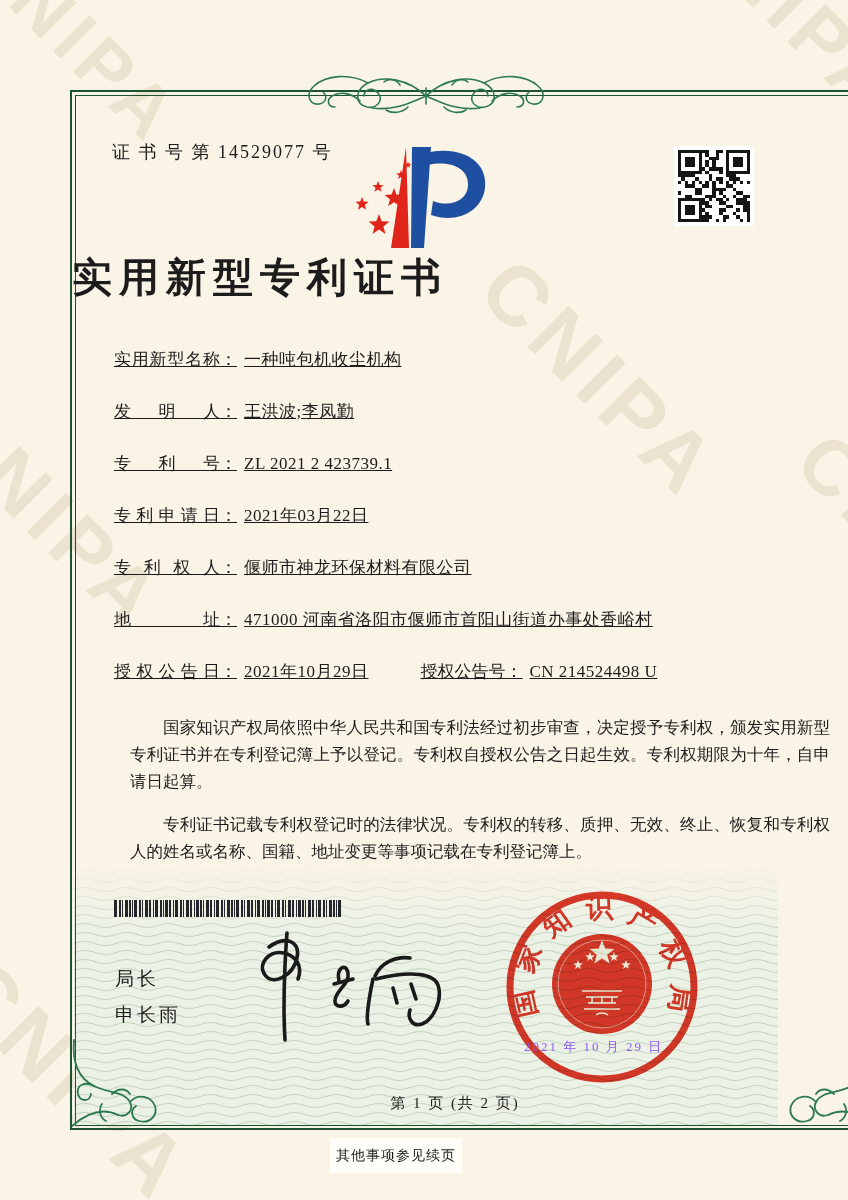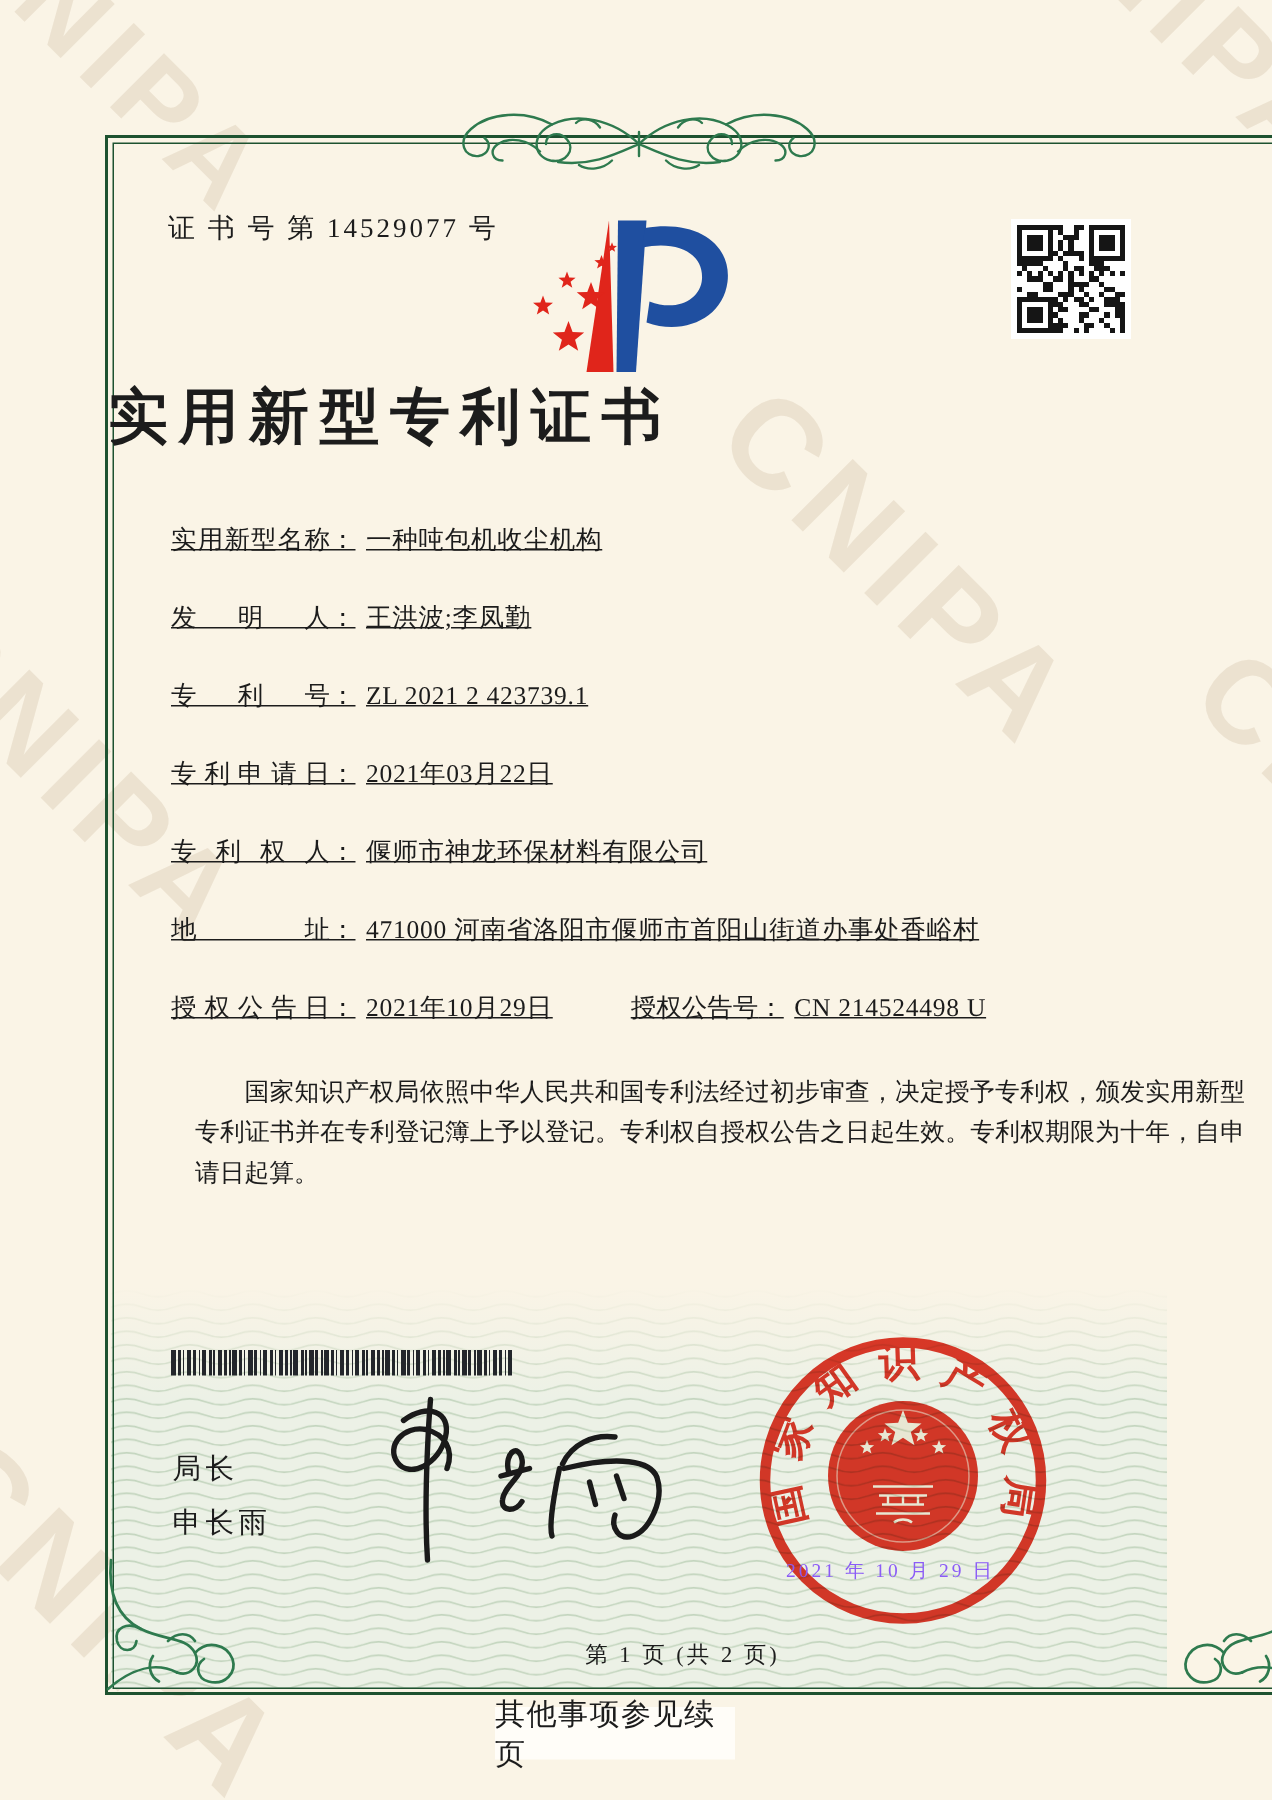--- a/index.html
+++ b/index.html
@@ -58,22 +58,22 @@
   
   .barcode{position:absolute;left:42px;top:808px;width:228px;height:17px;z-index:3;}
   .sig-title{position:absolute;left:43px;top:874px;font-size:19px;letter-spacing:3px;z-index:3;}
   .sig-name{position:absolute;left:43px;top:910px;font-size:19px;letter-spacing:3px;z-index:3;}
   .sig-hand{position:absolute;left:145px;top:835px;width:250px;height:120px;z-index:3;}
   .seal{position:absolute;left:430px;top:795px;width:200px;height:200px;z-index:3;mix-blend-mode:multiply;}
   .seal-date{position:absolute;left:452px;top:946px;font-size:13px;letter-spacing:2px;color:#8b5cf6;z-index:4;white-space:nowrap;}
   .page-info{position:absolute;left:0;right:36px;top:1002px;text-align:center;font-size:15px;letter-spacing:2px;z-index:3;}
   
   .cont-box{
-    position:absolute;left:330px;top:1138px;width:160px;height:35px;background:#fffdf8;
-    display:flex;align-items:center;justify-content:center;font-size:20px;letter-spacing:1px;z-index:5;
+    position:absolute;left:330px;top:1138px;width:132px;height:35px;background:#fffdf8;
+    display:flex;align-items:center;justify-content:center;font-size:14px;letter-spacing:1px;z-index:5;
   }
 </style>
 </head>
 <body>
 
 <div class="page">
 
   <span class="wm wm1">CNIPA</span>
   <span class="wm wm2">CNIPA</span>
   <span class="wm wm3">CNIPA</span>
@@ -418,20 +418,21 @@
         <span class="pair2">
           <span>授权公告号</span>
             <span>：</span>
           <span class="fvalue">CN 214524498 U</span>
         </span>
       </div>
     </div>
 
     <div class="paras">
       <p>国家知识产权局依照中华人民共和国专利法经过初步审查，决定授予专利权，颁发实用新型专利证书并在专利登记簿上予以登记。专利权自授权公告之日起生效。专利权期限为十年，自申请日起算。</p>
+      <p>专利证书记载专利权登记时的法律状况。专利权的转移、质押、无效、终止、恢复和专利权人的姓名或名称、国籍、地址变更等事项记载在专利登记簿上。</p>
     </div>
 
     <svg class="barcode" viewBox="0 0 228 17" preserveAspectRatio="none" shape-rendering="crispEdges">
         <g fill="#23262b">
           <rect x="0.0" y="0" width="3" height="17"></rect>
           <rect x="4.8" y="0" width="2" height="17"></rect>
           <rect x="7.8" y="0" width="1" height="17"></rect>
           <rect x="10.6" y="0" width="3" height="17"></rect>
           <rect x="14.6" y="0" width="2" height="17"></rect>
           <rect x="18.4" y="0" width="1" height="17"></rect>

